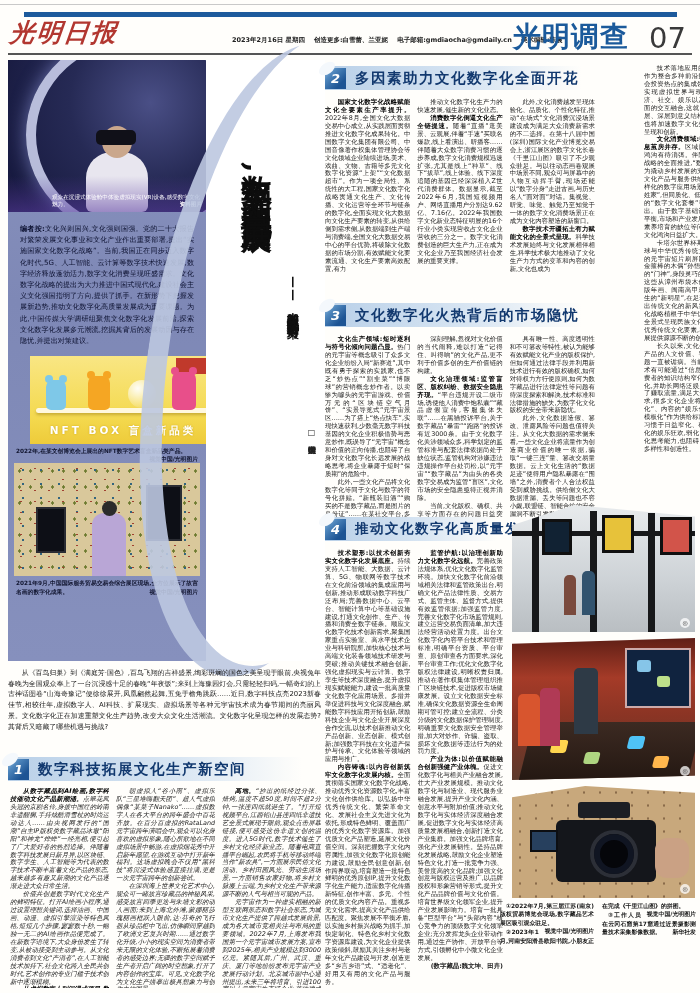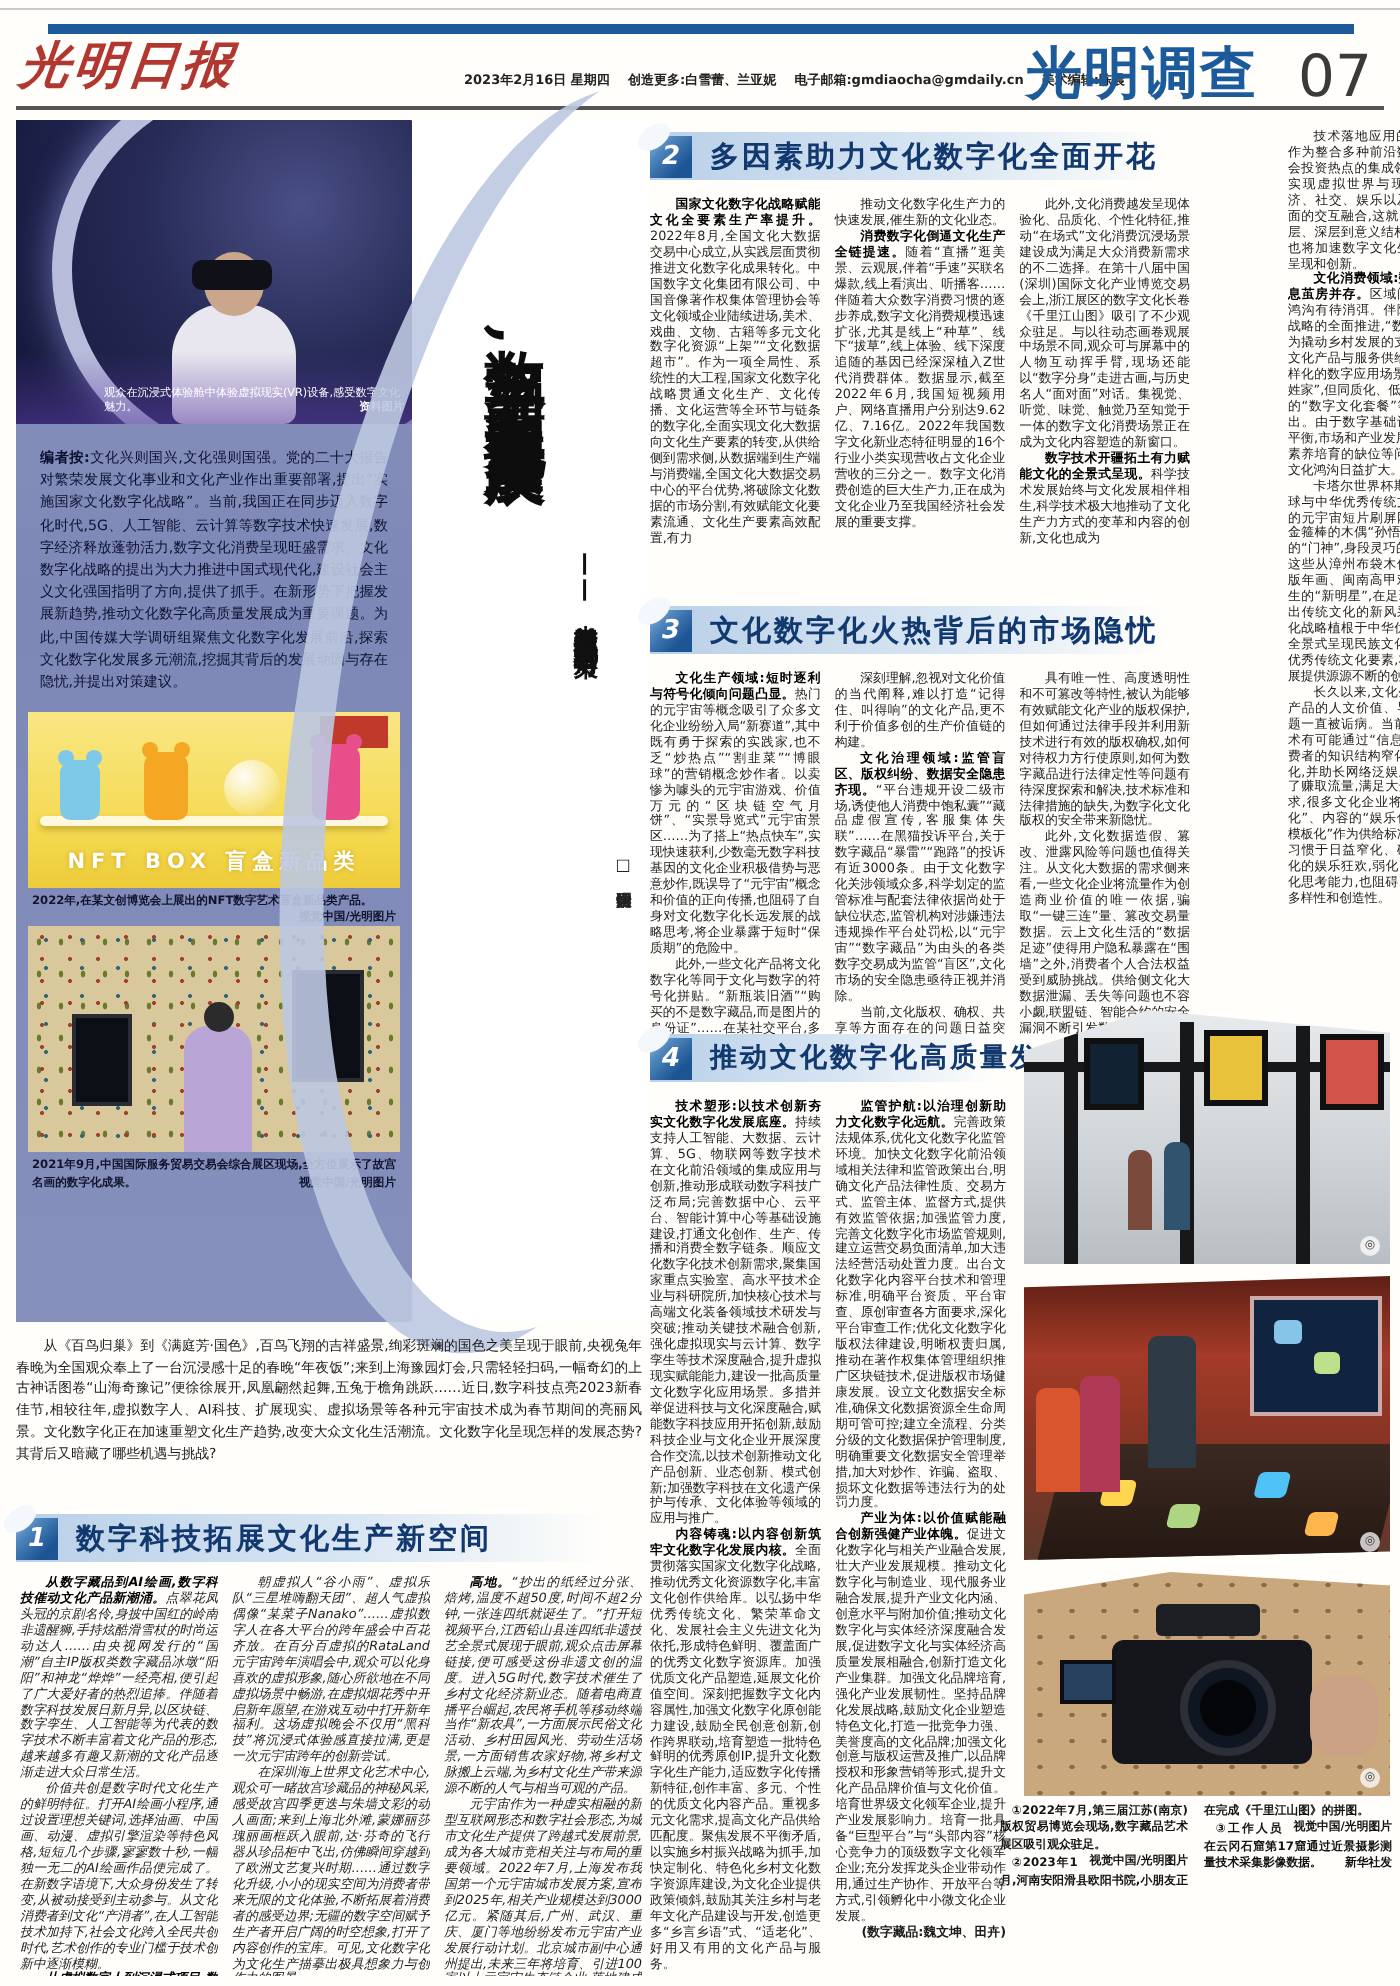--- a/index.html
+++ b/index.html
@@ -23,21 +23,21 @@
   .vr .pod{position:absolute;left:18px;top:-30px;width:210px;height:190px;border-radius:50%;
            border:10px solid rgba(222,228,255,.8);box-shadow:0 0 18px rgba(170,180,255,.5);}
   .vr .hoodie{position:absolute;left:78px;top:92px;width:62px;height:60px;border-radius:26px 26px 6px 6px;background:#e8e6ef;}
   .vr .head{position:absolute;left:94px;top:66px;width:30px;height:32px;border-radius:50%;background:#caa78c;}
   .vr .headset{position:absolute;left:88px;top:70px;width:40px;height:15px;border-radius:5px;background:#101018;}
   .vr .glow{position:absolute;left:0;bottom:0;width:198px;height:36px;background:linear-gradient(0deg,rgba(90,60,160,.55),transparent);}
   .ovcap{position:absolute;right:4px;bottom:3px;width:150px;font-size:5.6px;line-height:1.35;color:#fff;text-align:left;}
   .ovcap .cr{float:right;font-weight:bold;}
   .note{padding:11px 12px 8px 12px;font-size:7.1px;line-height:1.58;text-align:justify;color:#0c1130;}
   .note b{font-weight:bold;}
-  .nft{margin:2px 6px 0 6px;width:186px;height:88px;background:linear-gradient(180deg,#f9e684 0%,#f4d94e 70%,#eecb3a 100%);}
+  .nft{margin:2px 6px 0 22px;width:186px;height:88px;background:linear-gradient(180deg,#f9e684 0%,#f4d94e 70%,#eecb3a 100%);}
   .nft .shelf{position:absolute;left:6px;top:52px;width:174px;height:5px;border-radius:3px;background:#fff8dd;box-shadow:0 2px 3px rgba(120,90,0,.35);}
   .toy{position:absolute;border-radius:7px 7px 5px 5px;}
   .toy::before,.toy::after{content:"";position:absolute;top:-5px;width:8px;height:8px;border-radius:50%;background:inherit;}
   .toy::before{left:-1px;} .toy::after{right:-1px;}
   .t1{left:16px;top:24px;width:20px;height:30px;background:#7ec8e8;}
   .t2{left:58px;top:20px;width:22px;height:34px;background:#f5a623;}
   .t3{left:142px;top:16px;width:24px;height:38px;background:#e84f8a;}
   .orb{position:absolute;left:98px;top:24px;width:28px;height:28px;border-radius:50%;
        background:radial-gradient(circle at 35% 30%,rgba(255,255,255,.95),rgba(255,255,255,.25) 60%,rgba(200,170,60,.3));}
   .redbox{position:absolute;right:6px;top:2px;width:34px;height:16px;background:#c0392b;}

